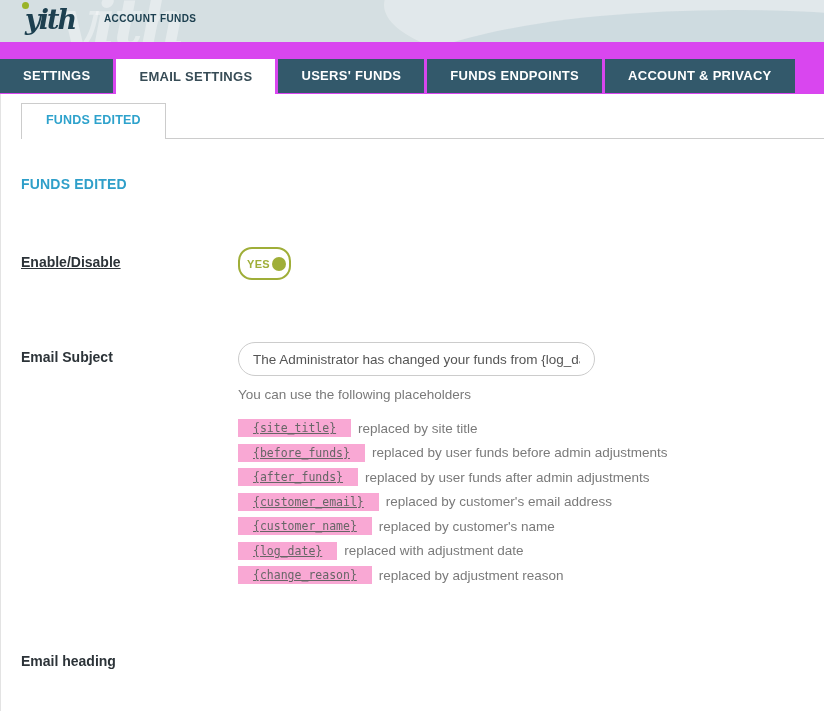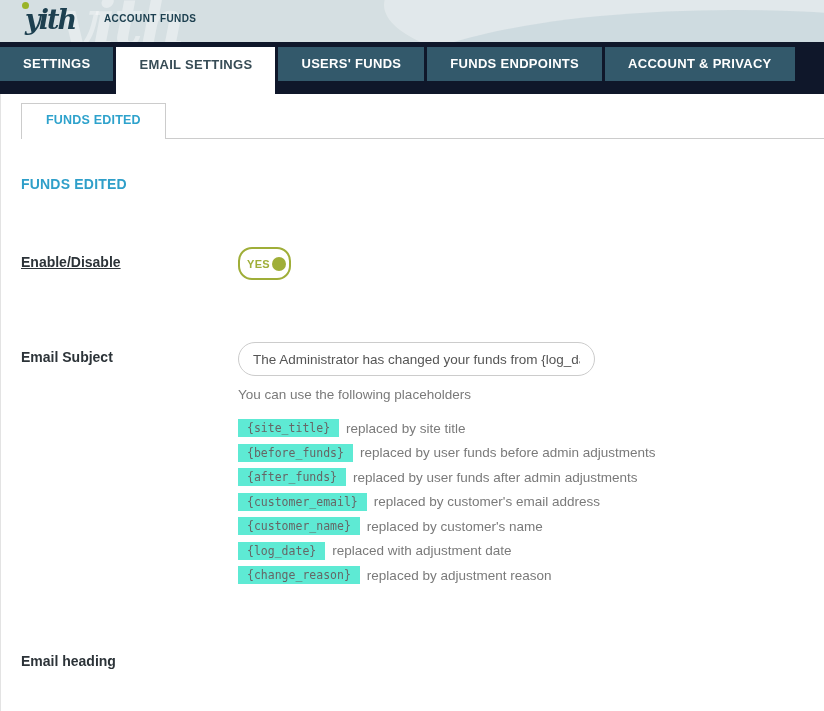--- a/index.html
+++ b/index.html
@@ -64,22 +64,22 @@
     letter-spacing:0.4px;
     color:#1d4050;
     z-index:1;
   }
 
   
   .main-tabs {
     display:flex;
     align-items:flex-start;
     height:52px;
-    padding-top:5px;
-    background:#0f172a;
+    padding-top:17px;
+    background:#d946ef;
   }
   .main-tab {
     background:#33596b;
     color:#ffffff;
     font-size:13px; font-weight:bold;
     letter-spacing:0.3px;
     height:34px; line-height:34px;
     padding:0 23px;
     margin-right:3px;
     white-space:nowrap;
@@ -204,24 +204,25 @@
     display:flex;
     align-items:center;
     height:24.5px;
     font-size:13.5px;
     color:#7a7a7a;
   }
   .placeholder-code {
     font-family:"DejaVu Sans Mono", monospace;
     font-size:11.5px;
     color:#666;
-    background:#5eead4;
-    padding:2px 9px;
+    background:#f9a8d4;
+    padding:2px 15px;
     margin-right:7px;
     white-space:nowrap;
+    text-decoration:underline;
   }
 </style>
 </head>
 <body>
 
 <div class="plugin-header">
   <div class="header-watermark">yith</div>
   <div class="header-wave1"></div>
   <div class="header-wave2"></div>
   <div class="logo">yith</div>

